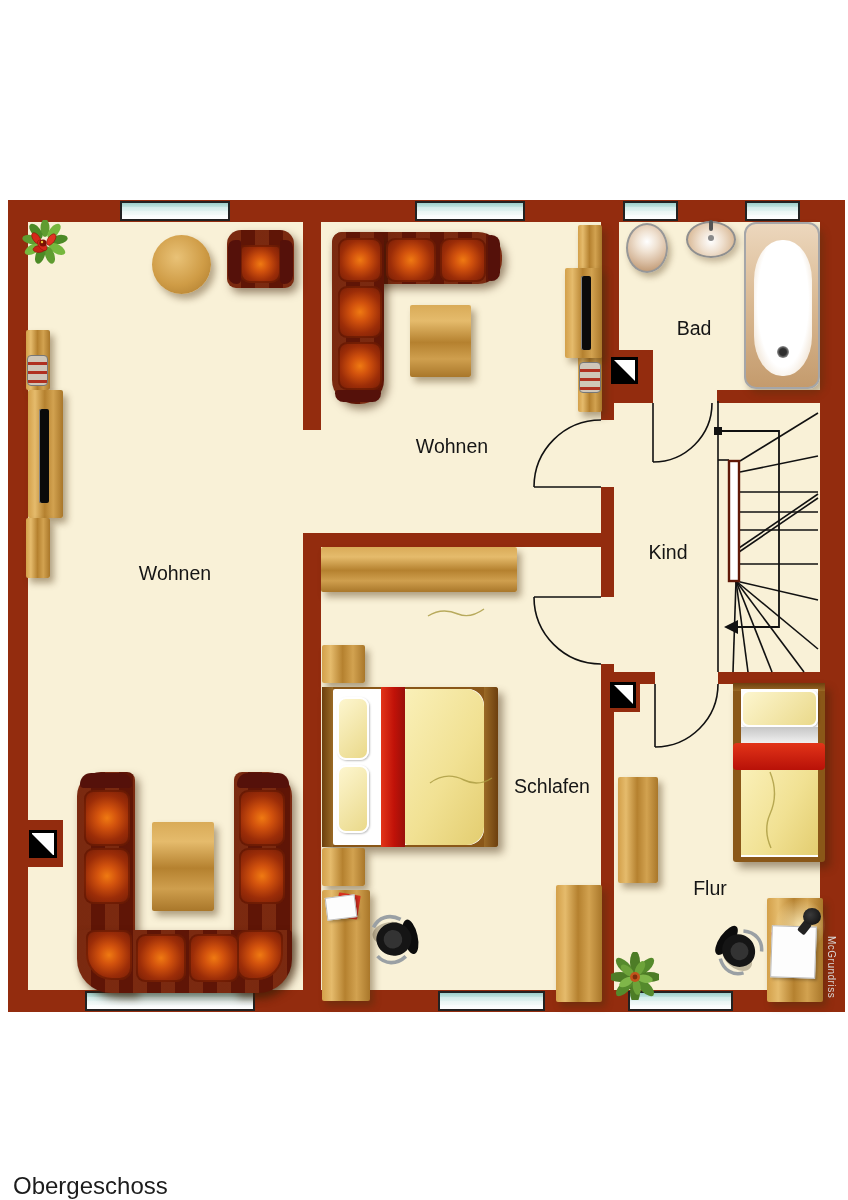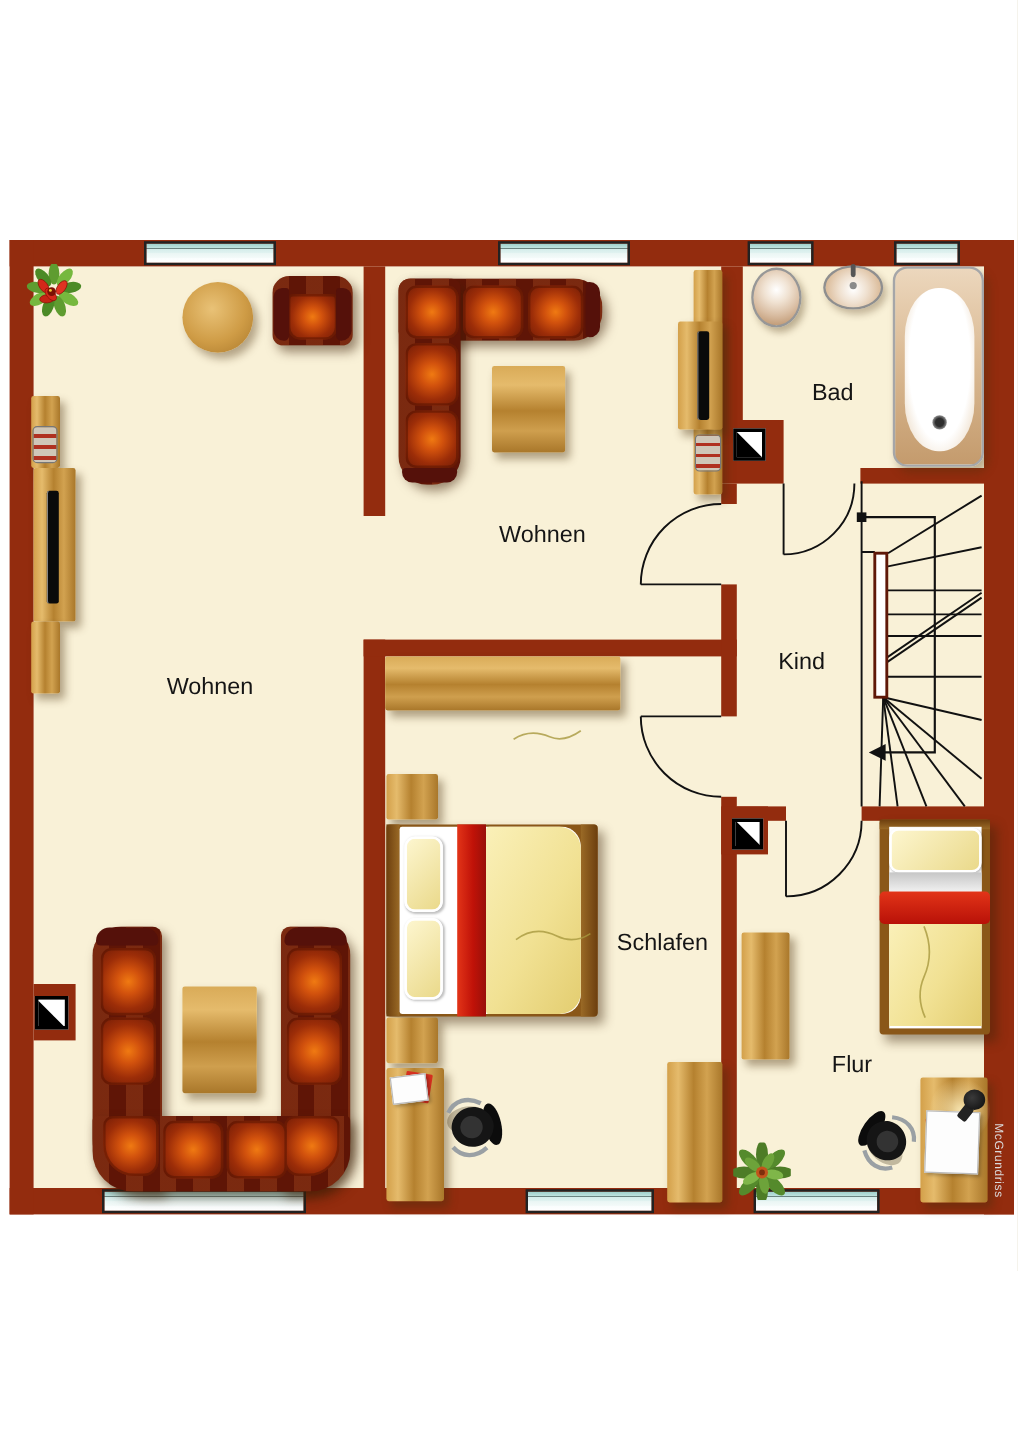--- a/index.html
+++ b/index.html
@@ -312,14 +312,15 @@
   </svg>
 
   <div class="lab" style="left:175px;top:573px">Wohnen</div>
   <div class="lab" style="left:452px;top:446px">Wohnen</div>
   <div class="lab" style="left:694px;top:328px">Bad</div>
   <div class="lab" style="left:668px;top:552px">Kind</div>
   <div class="lab" style="left:552px;top:786px">Schlafen</div>
   <div class="lab" style="left:710px;top:888px">Flur</div>
 
   <div class="mark">McGrundriss</div>
+  <div class="title">Obergeschoss</div>
 
 </div>
 
 </body></html>

